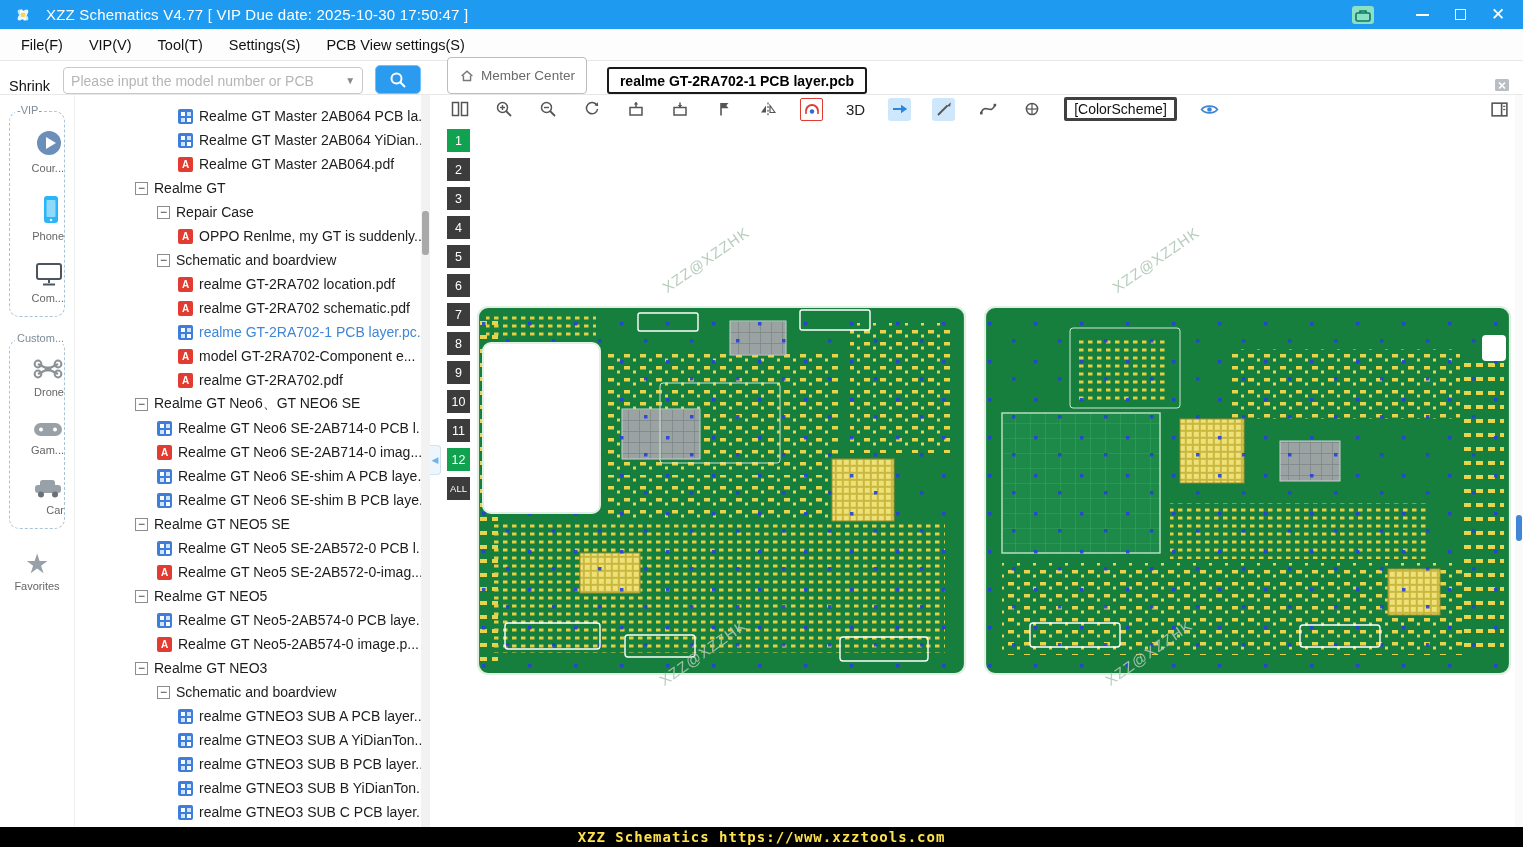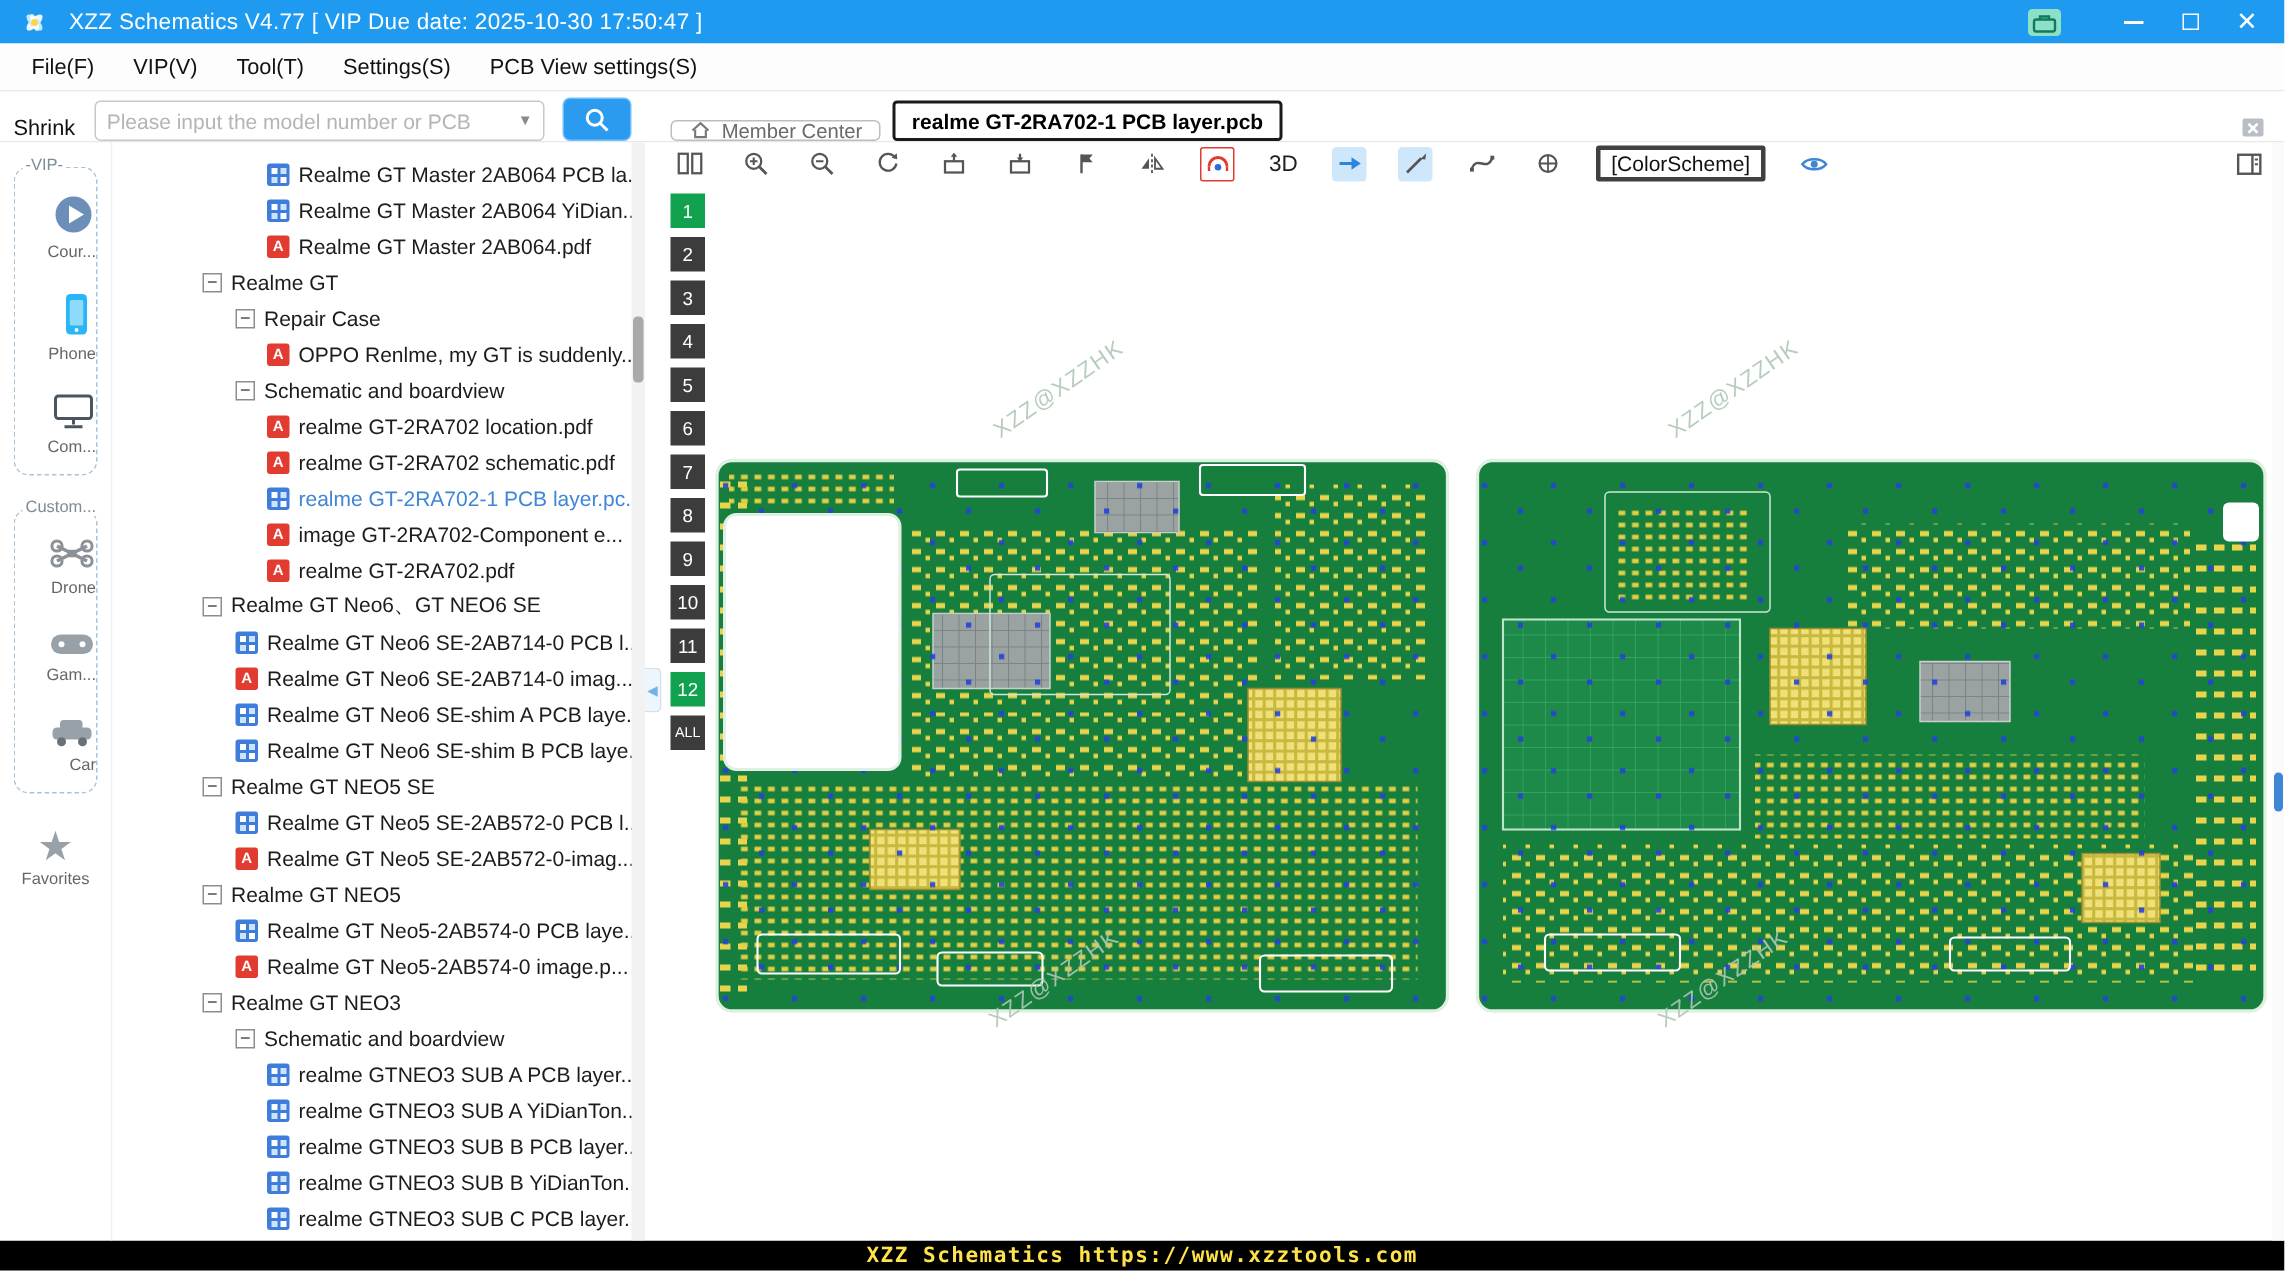--- a/index.html
+++ b/index.html
@@ -21,22 +21,22 @@
   .menu-item { padding:0 13px; font-size:14.5px; color:#111; }
 
   
   .searchrow { height:34px; background:#fff; border-bottom:1px solid #e8e8e8; display:flex; align-items:flex-end; padding-left:9px; }
   .shrink-label { font-size:14.5px; color:#111; margin-right:13px; }
   .searchbox { width:300px; height:27px; border:1px solid #c8c8c8; border-radius:4px; display:flex; align-items:center; padding:0 7px; background:#fff; }
   .searchbox input { flex:1; border:none; outline:none; font-size:14px; color:#444; font-family:"Liberation Sans",sans-serif; }
   .searchbox input::placeholder { color:#b5b5b5; }
   .chevron { color:#8a8a8a; font-size:10px; margin-left:4px; }
   .search-btn { width:46px; height:29px; background:#2b9bf0; border:1px solid #6fc0ff; border-radius:5px; margin-left:12px; display:flex; align-items:center; justify-content:center; }
-  .member-btn { margin-left:26px; height:14px; border:1px solid #bdbdbd; border-radius:4px; display:flex; align-items:center; gap:6px; padding:0 11px; color:#6a6a6a; font-size:13.5px; background:#fff; }
-  .doc-tab { margin-left:8px; height:27px; border:2px solid #1a1a1a; border-radius:3px; display:flex; align-items:center; padding:0 11px; font-size:14px; font-weight:bold; color:#000; background:#fff; }
+  .member-btn { margin-left:26px; height:37px; border:1px solid #bdbdbd; border-radius:4px; display:flex; align-items:center; gap:6px; padding:0 11px; color:#6a6a6a; font-size:13.5px; background:#fff; }
+  .doc-tab { margin-left:20px; height:27px; border:2px solid #1a1a1a; border-radius:3px; display:flex; align-items:center; padding:0 11px; font-size:14px; font-weight:bold; color:#000; background:#fff; }
   .row-close { margin-left:auto; margin-right:12px; }
 
   
   .content { position:relative; height:732px; display:flex; }
 
   
   .vipbar { width:75px; background:#fff; border-right:1px solid #efefef; padding-top:10px; }
   .group { position:relative; width:56px; margin:6px auto 22px; border:1px dashed #a9c3d6; border-radius:10px; padding:16px 0 12px; display:flex; flex-direction:column; align-items:center; gap:20px; }
   .group-label { position:absolute; top:-8px; left:5px; background:#fff; padding:0 2px; font-size:11px; color:#7d8b96;text-align:right; }
   .side-item { display:flex; flex-direction:column; align-items:flex-end; gap:4px; width:100%; }
@@ -260,21 +260,21 @@
         <div class="tree-row lvl3">
           <span class="pdf-ic">A</span>
           <span class="tlabel">realme GT-2RA702 schematic.pdf</span>
         </div>
         <div class="tree-row lvl3 selected">
           <span class="pcb-ic"></span>
           <span class="tlabel">realme GT-2RA702-1 PCB layer.pc...</span>
         </div>
         <div class="tree-row lvl3">
           <span class="pdf-ic">A</span>
-          <span class="tlabel">image GT-2RA702-Component e...</span>
+          <span class="tlabel">model GT-2RA702-Component e...</span>
         </div>
         <div class="tree-row lvl3">
           <span class="pdf-ic">A</span>
           <span class="tlabel">realme GT-2RA702.pdf</span>
         </div>
         <div class="tree-row lvl1">
           <span class="expander">−</span>
           <span class="tlabel">Realme GT Neo6、GT NEO6 SE</span>
         </div>
         <div class="tree-row lvl2">

